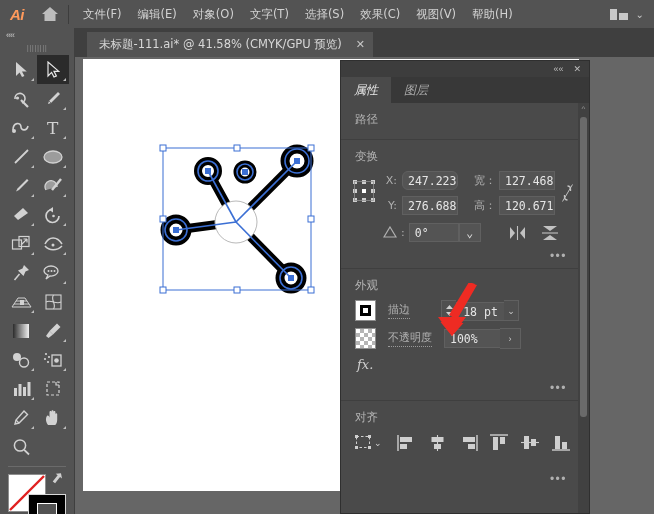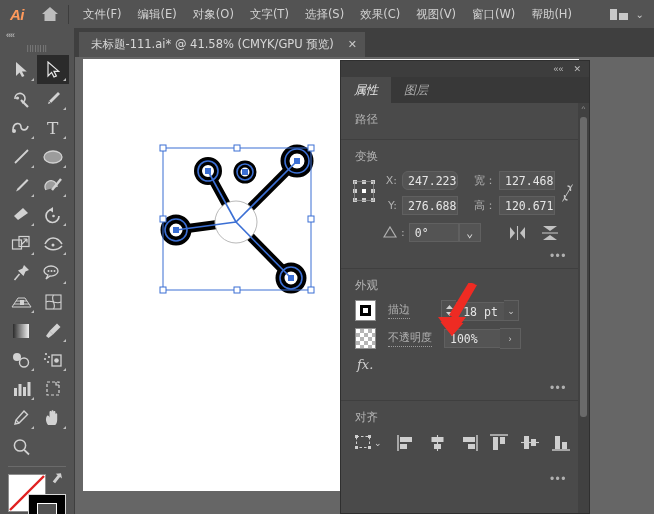--- a/index.html
+++ b/index.html
@@ -71,21 +71,21 @@
   }
   .noneslash { position:absolute; left:0; top:0; width:100%; height:100%; }
   .fs-swap { position:absolute; right:6px; top:0px; }
 
   
   .tabbar {
     position: absolute; left: 75px; top: 28px; width: 579px; height: 29px;
     background: #3f3f3f;
   }
   .doc-tab {
-    position:absolute; left:4px; top:4px; height:25px;
+    position:absolute; left:12px; top:4px; height:25px;
     background:#535353; display:flex; align-items:center;
     padding: 0 8px 0 12px; gap: 14px;
   }
   .doc-tab-label { color:#d8d8d8; font-size:11.5px; font-family:"DejaVu Sans", sans-serif; white-space:nowrap; }
   .doc-tab-close { color:#c8c8c8; font-size:11px; line-height:1; }
 
   
   .canvas-area {
     position:absolute; left:75px; top:57px; width:579px; height:457px;
     background:#666666; overflow:hidden;
@@ -167,21 +167,20 @@
     </div>
     <div class="menu-sep"></div>
     <div class="menu-items">
       <div class="menu-item">文件(F)</div>
       <div class="menu-item">编辑(E)</div>
       <div class="menu-item">对象(O)</div>
       <div class="menu-item">文字(T)</div>
       <div class="menu-item">选择(S)</div>
       <div class="menu-item">效果(C)</div>
       <div class="menu-item">视图(V)</div>
-      <div class="menu-item">窗口(W)</div>
       <div class="menu-item">帮助(H)</div>
     </div>
     <div class="menu-right">
       <div class="ws-icon">
         <div class="ws-box"></div>
           <div class="ws-box2"></div>
       </div>
       <div class="caret">⌄</div>
     </div>
   </div>

